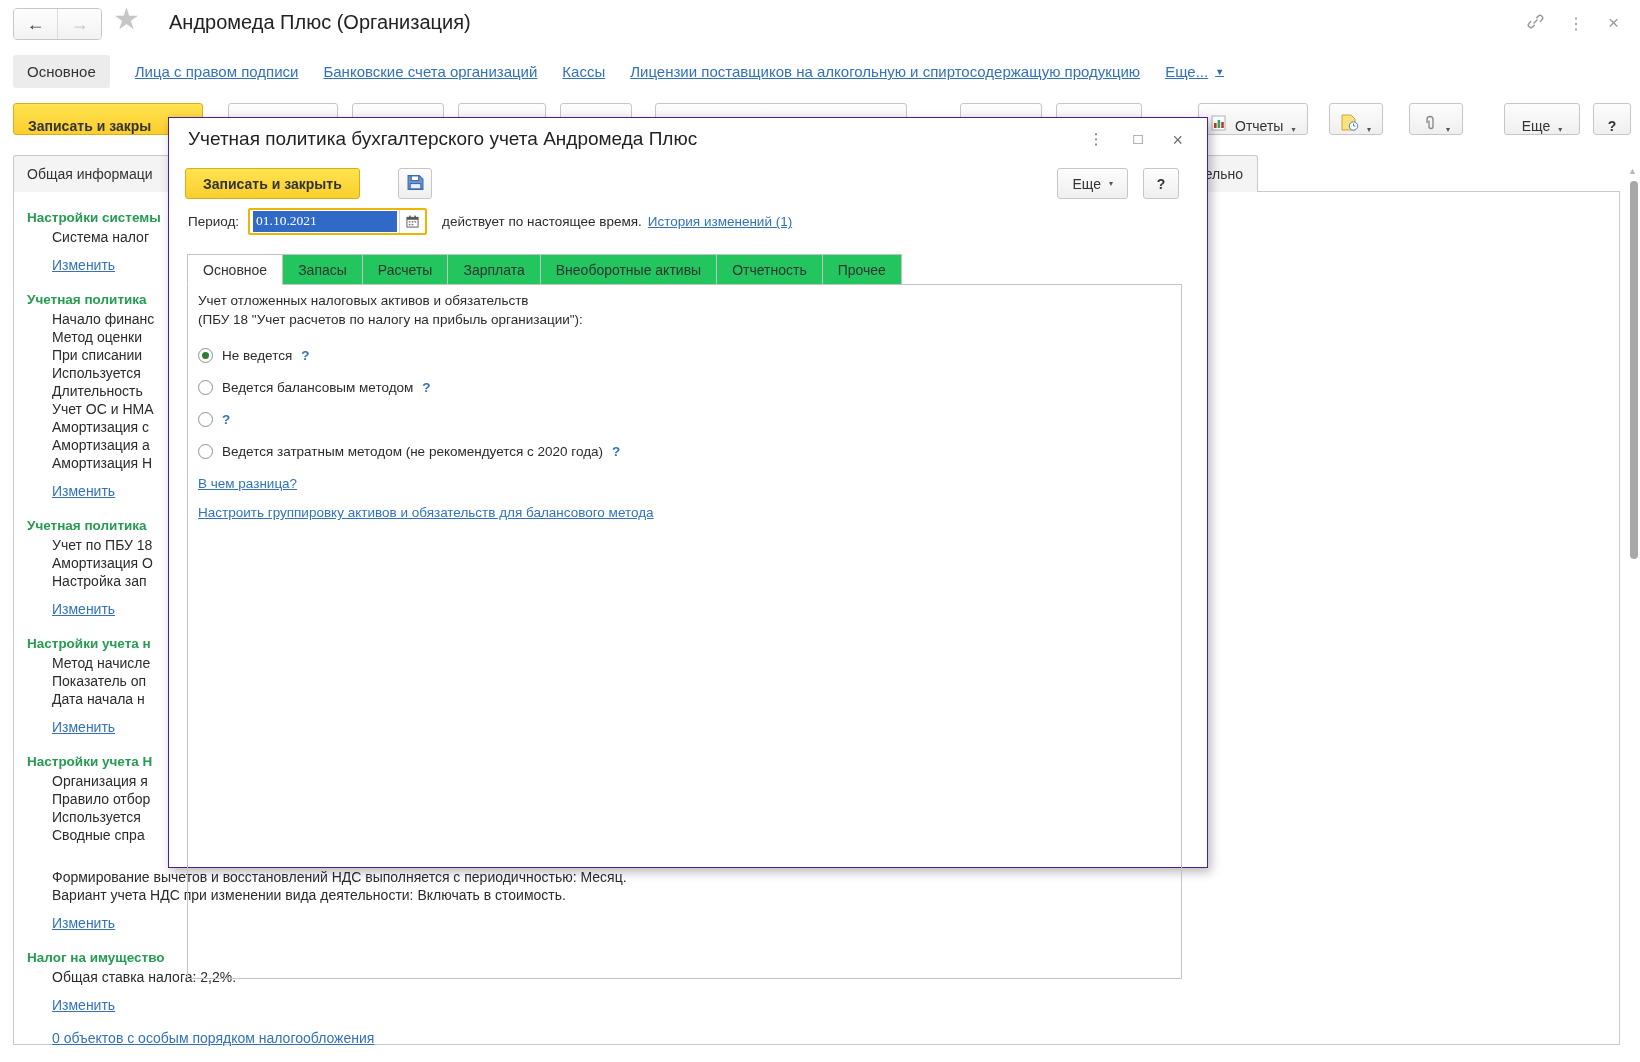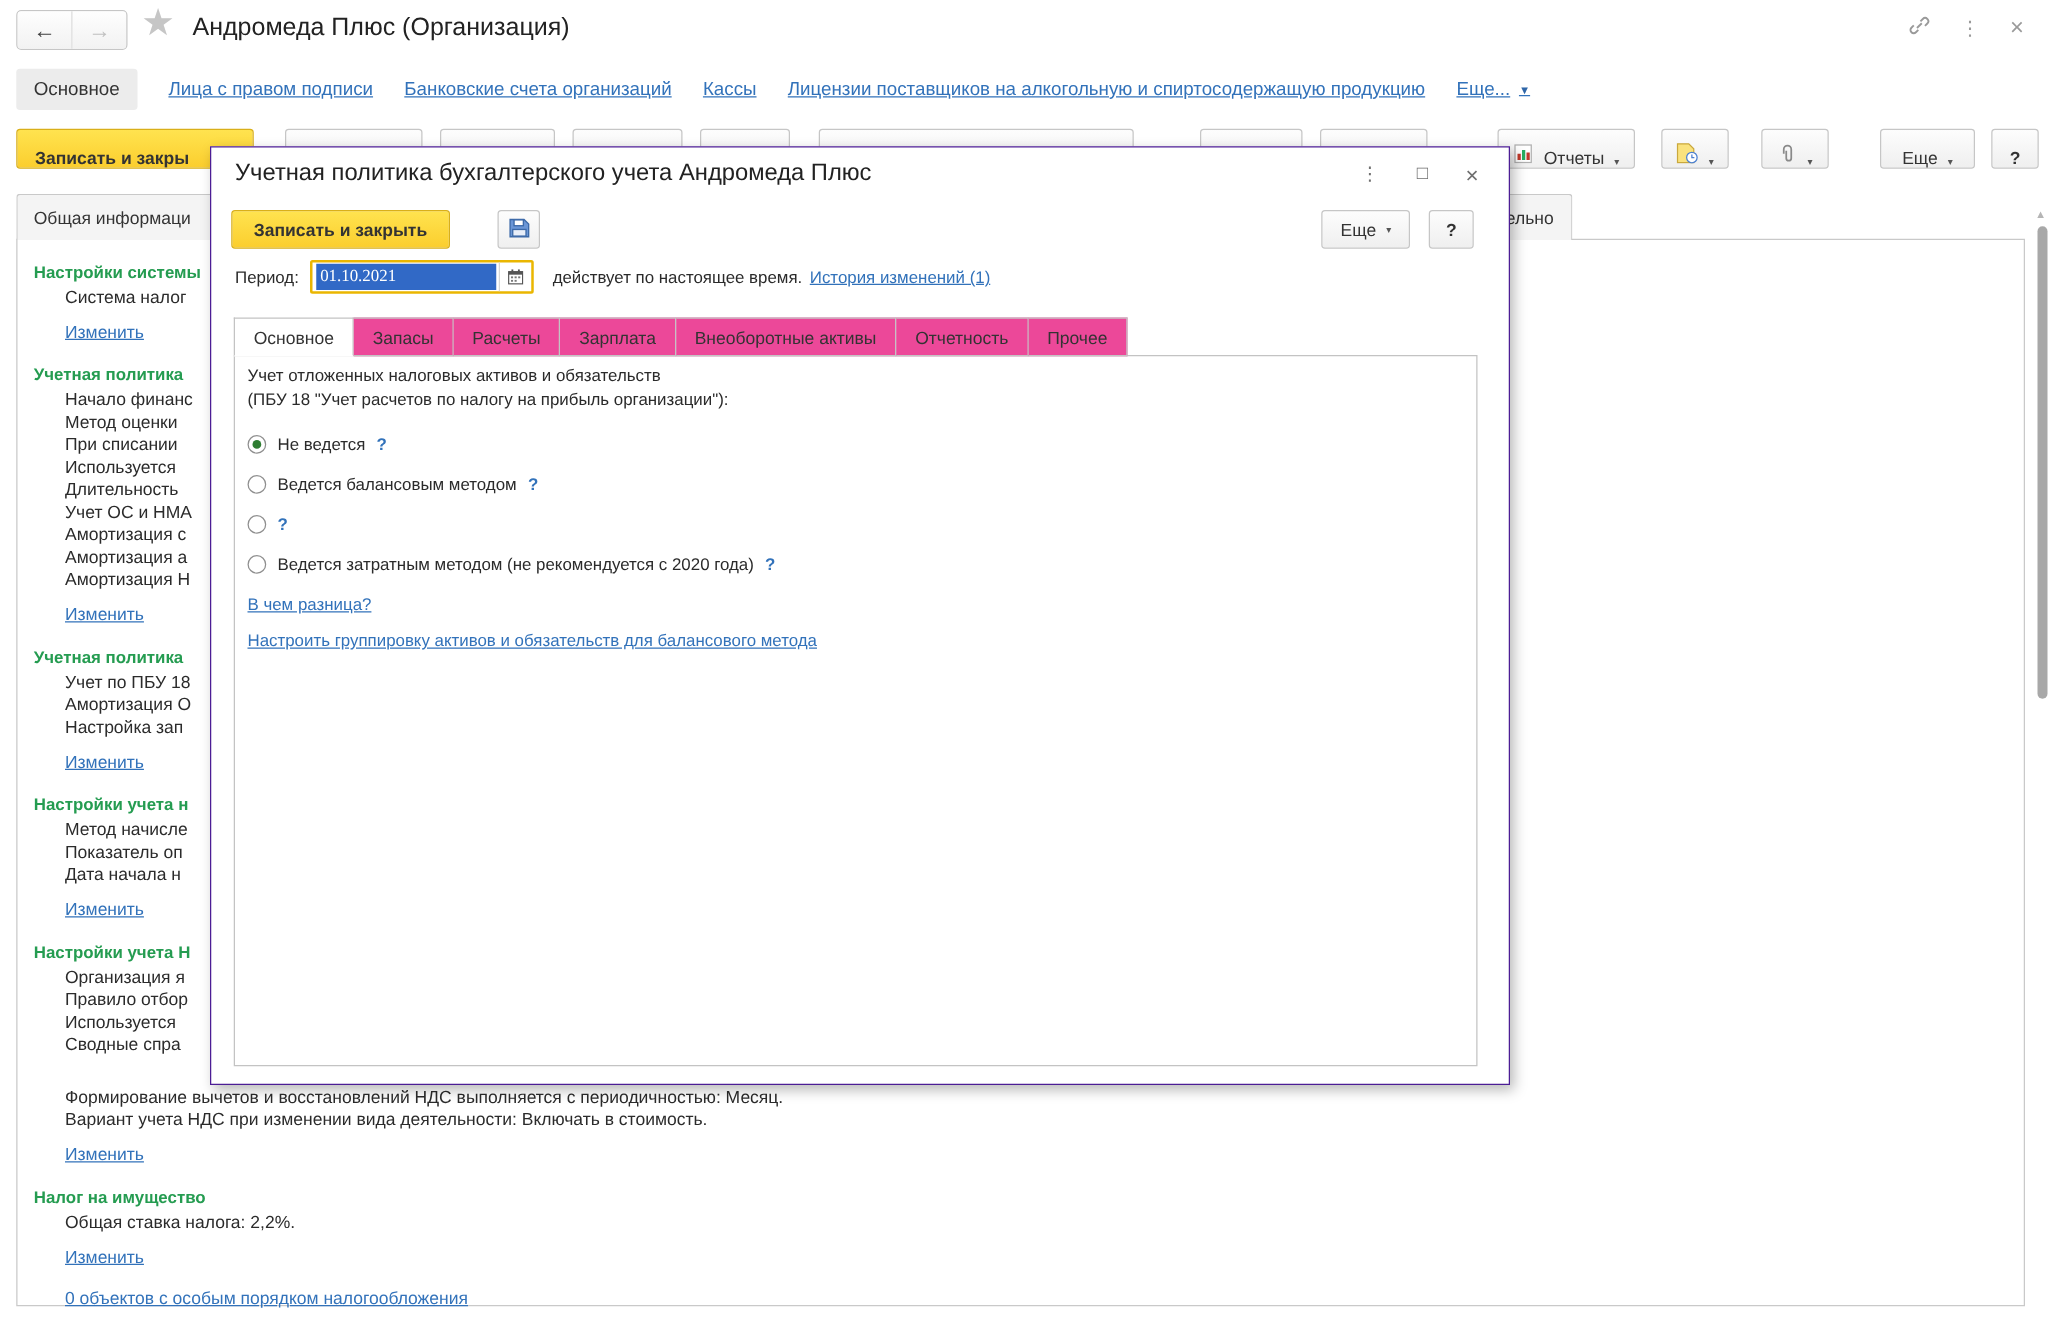--- a/index.html
+++ b/index.html
@@ -14,21 +14,21 @@
     background:#fff;color:#2b2b2b;
     font-family:"Liberation Sans",sans-serif;font-size:13px;
   }
   a{cursor:pointer;}
   .lnk{color:var(--link);text-decoration:underline;}
   
   .nav-btns{position:absolute;left:13px;top:8px;display:flex;border:1px solid var(--border);border-radius:4px;overflow:hidden;background:#fff;}
   .nav-btn{width:43px;height:30px;display:flex;align-items:center;justify-content:center;font-size:18px;color:#3d3d3d;background:linear-gradient(#fefefe,#f2f2f2);cursor:pointer;}
   .nav-btn.fwd{border-left:1px solid #dcdcdc;color:#c0c0c0;}
   .star{position:absolute;left:113px;top:4px;font-size:30px;line-height:30px;color:#c6c6c6;cursor:pointer;}
-  .app-title{position:absolute;left:154px;top:11px;font-size:20px;color:#222;text-align:center;}
+  .app-title{position:absolute;left:169px;top:11px;font-size:20px;color:#222;text-align:center;}
   .hdr-icons{position:absolute;left:1527px;top:12px;display:flex;gap:24px;align-items:center;color:#9a9a9a;font-size:16px;}
   .hdr-icons span{cursor:pointer;}
   
   .nav-row{position:absolute;left:13px;top:55px;display:flex;align-items:center;gap:25px;font-size:15px;}
   .nav-active{background:#ececec;border-radius:3px;padding:8px 14px;color:#333;}
   .nav-more{display:inline-flex;align-items:center;gap:7px;}
   .nav-more .crt{font-size:9px;color:#2f66a8;text-decoration:none;}
   
   .btn{height:32px;box-sizing:border-box;border:1px solid var(--border);border-radius:3px;
        background:linear-gradient(#fdfdfd,#efefef);display:inline-flex;align-items:flex-end;justify-content:center;
@@ -74,24 +74,24 @@
   .dlg-right{position:absolute;top:50px;right:28px;display:flex;gap:15px;}
   #dlg-help{width:36px;font-weight:bold;padding:0;}
   .period-row{position:absolute;left:19px;top:90px;display:flex;align-items:center;font-size:13.5px;}
   .period-label{margin-right:9px;}
   .period-input{width:179px;height:27px;box-sizing:border-box;border:2px solid #eab600;border-radius:2px;background:#fff;display:flex;align-items:center;cursor:text;font-family:Liberation Serif, serif;}
   .period-text{flex:1;margin:0 2px 0 3px;background:var(--sel);color:#fff;padding:2px 3px 3px;font-size:13.5px;}
   .period-cal{width:25px;align-self:stretch;border-left:1px solid #d6d6d6;display:flex;align-items:center;justify-content:center;cursor:pointer;}
   .period-note{margin-left:15px;}
   .period-row .lnk{margin-left:6px;}
   .dlg-tabs{position:absolute;left:18px;top:136px;display:flex;font-size:14px;z-index:3;}
-  .dtab{height:31px;box-sizing:border-box;padding:0 15px;background:#ec4899;border:1px solid #c3c3c3;border-left:none;display:flex;align-items:center;cursor:pointer;color:#333;}
+  .dtab{height:31px;box-sizing:border-box;padding:0 15px;background:#22c55e;border:1px solid #c3c3c3;border-left:none;display:flex;align-items:center;cursor:pointer;color:#333;}
   .dtab:first-child{border-left:1px solid #c3c3c3;}
   .dtab.active{background:#fff;border-bottom:1px solid #fff;}
-  .dlg-panel{position:absolute;left:18px;top:166px;width:995px;height:569px;box-sizing:border-box;border:1px solid #c3c3c3;padding:6px 10px;z-index:2;}
+  .dlg-panel{position:absolute;left:18px;top:166px;width:995px;height:695px;box-sizing:border-box;border:1px solid #c3c3c3;padding:6px 10px;z-index:2;}
   .panel-h{font-size:13.5px;line-height:19px;}
   .opt{display:flex;align-items:center;gap:9px;margin-top:13px;height:19px;font-size:13.5px;}
   .opt.first{margin-top:17px;}
   .radio{width:15px;height:15px;box-sizing:border-box;border:1px solid #8f8f8f;border-radius:50%;background:#fff;position:relative;flex:0 0 auto;cursor:pointer;}
   .radio.sel::after{content:"";position:absolute;left:3px;top:3px;width:7px;height:7px;border-radius:50%;background:#2e7d32;}
   .help-q{color:var(--link);font-weight:bold;cursor:pointer;}
   .dlg-link{font-size:13.5px;}
   #lnk-diff{display:inline-block;margin-top:15px;}
   #lnk-group{display:block;margin-top:14px;width:fit-content;}
 </style>

